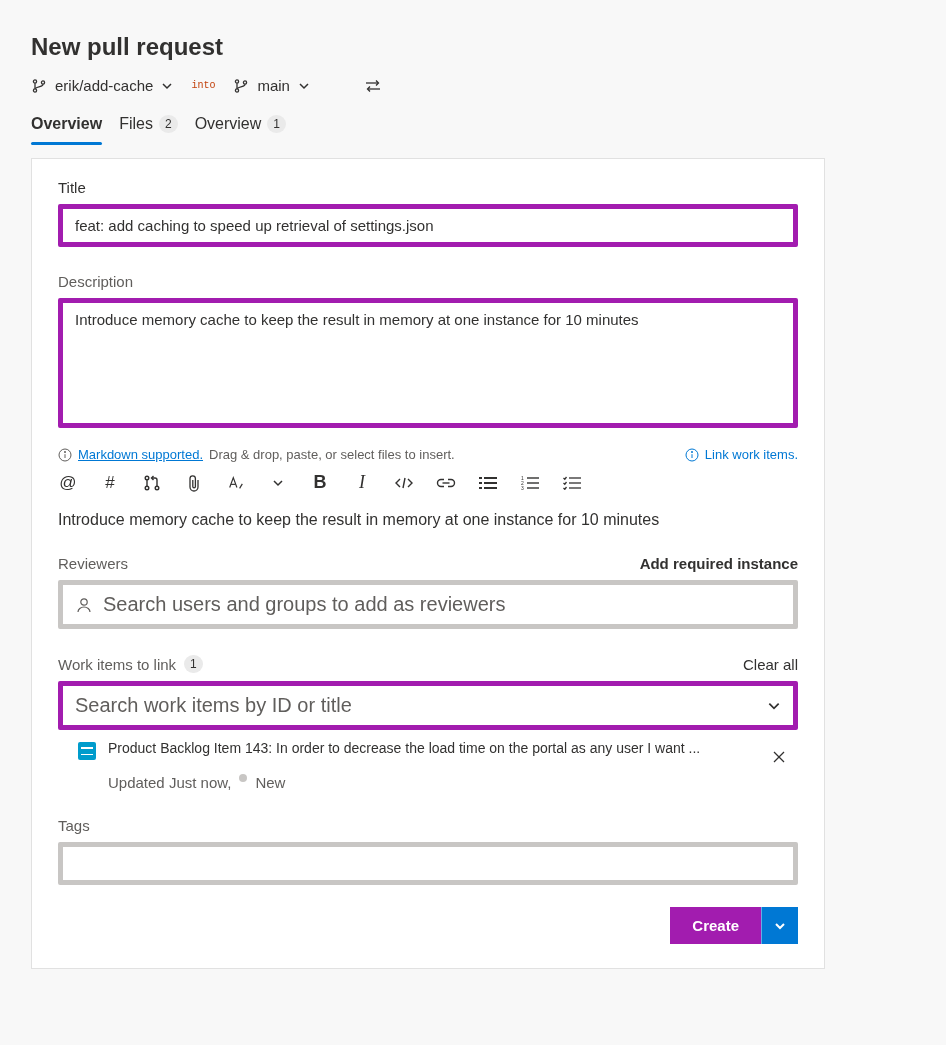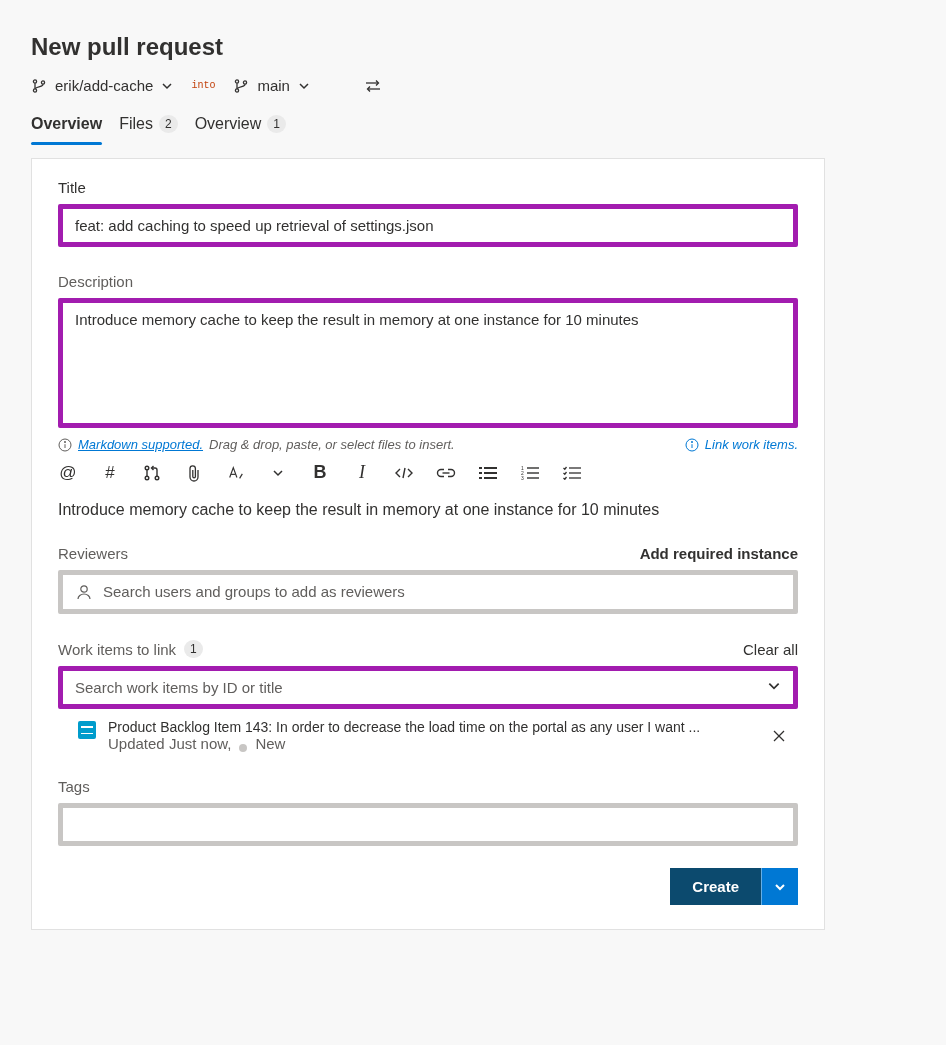--- a/index.html
+++ b/index.html
@@ -34,47 +34,47 @@
   .section-action.normal { font-weight:400; }
 
   input.text-input, textarea.text-input, .input-shell {
     width:100%; border:5px solid #a21caf; border-radius:2px;
     padding: 8px 12px; font-family:inherit; font-size:15px;
     background:#fff; color:#323130;
   }
   input.text-input::placeholder, textarea.text-input::placeholder { color:#605e5c; }
   textarea.text-input { height:130px; resize:none; }
   .input-shell.thin { border-color:#c8c6c4; }
-  .input-shell { display:flex; gap:10px; color:#605e5c; font-size:15px; cursor:text; }
+  .input-shell { display:flex; align-items:center; gap:10px; color:#605e5c; font-size:20px; cursor:text; }
   .input-shell .chev { margin-left:auto; }
 
-  .hint-row { display:flex; justify-content:space-between; margin-top:6px; font-size:13px;font-style:italic; }
+  .hint-row { display:flex; justify-content:space-between; margin-top:16px; font-size:13px; }
   .hint-left { display:flex; gap:6px; align-items:center; color:#605e5c; }
   .hint-left a { color:#0078d4; text-decoration:underline; }
   .hint-right { display:flex; gap:6px; align-items:center; color:#0078d4; cursor:pointer; }
 
   .toolbar { display:flex; gap:22px; align-items:center; margin-top:10px; color:#323130; }
   .toolbar .tb { cursor:pointer; font-size:17px; display:flex; align-items:center; justify-content:center; width:20px; }
   .preview-text { margin-top:18px; font-size:16px; }
 
   .spacer { height:26px; }
 
   .work-item { display:flex; gap:12px; align-items:flex-start; padding: 10px 6px 0 20px; }
   .wi-icon { width:18px; height:18px; background:#009ccc; border-radius:2px; margin-top:2px; position:relative; flex-shrink:0; }
   .wi-icon::before, .wi-icon::after { content:""; position:absolute; background:#fff; height:1.5px; left:3px; right:3px; }
   .wi-icon::before { top:5px; }
   .wi-icon::after { bottom:5px; }
   .wi-body { flex:1; min-width:0; }
   .wi-title { font-size:14px; white-space:nowrap; overflow:hidden; text-overflow:ellipsis; }
-  .wi-sub { color:#605e5c; display:flex; gap:8px; align-items:flex-end; margin-top:0; font-size:15px;}
+  .wi-sub { color:#605e5c; display:flex; gap:8px; align-items:flex-start; margin-top:18px; font-size:15px;}
   .dot { width:8px; height:8px; border-radius:50%; background:#c8c6c4; }
   .wi-close { cursor:pointer; padding:6px; margin-top:4px; font-size:18px; color:#323130; }
 
   .footer { display:flex; justify-content:flex-end; margin-top:22px; gap:0; }
-  .btn-primary { background:#0c4a6e; color:#fff; border:none; font-size:15px; font-weight:600; padding:10px 22px; cursor:pointer; }
+  .btn-primary { background:#a21caf; color:#fff; border:none; font-size:15px; font-weight:600; padding:10px 22px; cursor:pointer; }
   .btn-split { background:#0078d4; color:#fff; border:none; border-left:1px solid rgba(255,255,255,.4); padding:10px 12px; cursor:pointer; display:flex; align-items:center; }
 
   svg { display:block; }
 </style>
 </head>
 <body>
 
 <div class="page">
   <h1 class="page-title">New pull request</h1>
 

